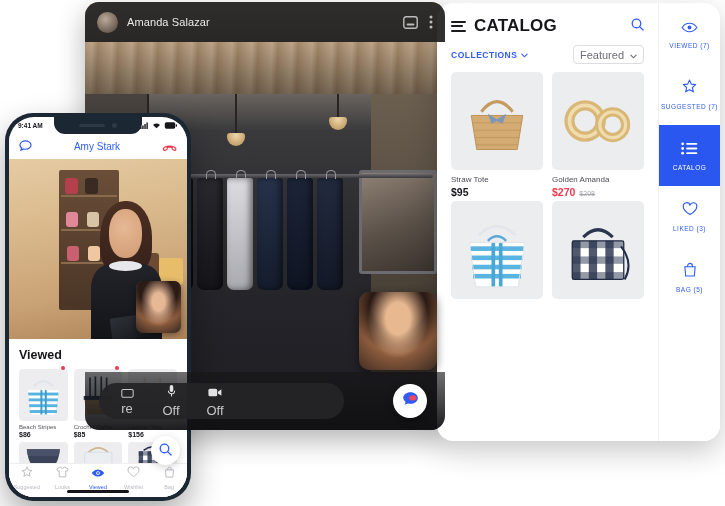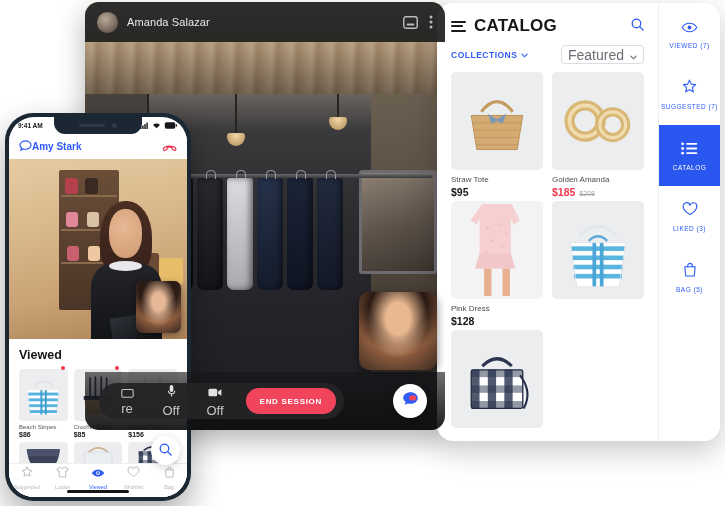--- a/index.html
+++ b/index.html
@@ -154,21 +154,21 @@
   #catalog-subbar {
     display: flex; align-items: center; padding: 9px 14px 8px 14px;
   }
   #collections-btn {
     display: flex; align-items: center; gap: 4px;
     color: #2f5cf5; font-size: 8.5px; font-weight: 700; letter-spacing: .5px;
   }
   #sort-select {
     margin-left: auto; border: 1px solid #dcdce2; border-radius: 4px;
     height: 19px; padding: 0 6px; display: flex; align-items: center; gap: 6px;
-    color: #6d6d75; font-size: 14px; background: #fff;
+    color: #6d6d75; font-size: 11px; background: #fff;
   }
   #grid {
     padding: 0 14px; display: grid; grid-template-columns: 1fr 1fr;
     column-gap: 9px; row-gap: 3px;
   }
   .card { }
   .card-img {
     width: 100%; height: 98px; border-radius: 5px; background: #ecedef;
     position: relative; overflow: hidden;
   }
@@ -215,21 +215,21 @@
   #statusbar {
     height: 17px; display: flex; align-items: center; padding: 0 9px;
     font-size: 6.5px; color: #17171c; font-weight: 700; position: relative; z-index: 8;
   }
   #status-right { margin-left: auto; display: flex; align-items: center; gap: 3px; }
   #phone-header {
     height: 25px; display: flex; align-items: center; padding: 0 10px;
     background: #fff; position: relative; z-index: 8;
   }
   #phone-caller {
-    flex: 1; color: #2f5cf5; font-size: 10px; font-weight: 700;
+    flex: 1; text-align: center; color: #2f5cf5; font-size: 10px; font-weight: 400;
   }
   #phone-video {
     position: relative; height: 180px;
     background: linear-gradient(170deg,#e6cba3 0%,#d9b98c 35%,#c9a275 70%,#ad8257 100%);
     overflow: hidden;
   }
   #store-wall{
     position:absolute; left: 28%; top:6%; width: 34%; height: 78%;
     background: linear-gradient(180deg,#6a4e38,#4a3526);
     border-radius: 2px;
@@ -377,21 +377,20 @@
         </div>
         <div class="ctl">
           <span>
             <svg width="14" height="11" viewBox="0 0 16 12">
               <rect x="0.5" y="1.6" width="10" height="8.8" rx="1.8" fill="#e2e2e4"></rect>
               <path d="M11.3 5 15.3 2.3v7.4L11.3 7z" fill="#e2e2e4"></path>
             </svg>
           </span>
           <span class="ctl-label">Off</span>
         </div>
-        <button id="end-session">END SESSION</button>
       </div>
       <div id="chat-fab">
         <span>
           <svg width="17" height="16" viewBox="0 0 18 17">
             <path d="M9 1.2c4.3 0 7.8 2.7 7.8 6.2S13.3 13.6 9 13.6c-.9 0-1.8-.1-2.6-.4l-3.7 1.5 1.1-3A5.9 5.9 0 0 1 1.2 7.4C1.2 3.9 4.7 1.2 9 1.2z" fill="#2f5cf5"></path>
             <path d="M11.4 4.6c2.1 0 3.9 1.2 3.9 2.8s-1.8 2.8-3.9 2.8-3.9-1.2-3.9-2.8 1.8-2.8 3.9-2.8z" fill="#f1455e"></path>
           </svg>
         </span>
       </div>
     </div>
@@ -462,46 +461,25 @@
           <div class="card-img">
             <svg viewBox="0 0 100 100" width="100%" height="100%">
               <circle cx="36" cy="50" r="17" fill="none" stroke="#d9b877" stroke-width="11"></circle>
               <circle cx="36" cy="50" r="17" fill="none" stroke="#f0dcae" stroke-width="4"></circle>
               <circle cx="66" cy="54" r="14" fill="none" stroke="#d9b877" stroke-width="10"></circle>
               <circle cx="66" cy="54" r="14" fill="none" stroke="#f0dcae" stroke-width="3.5"></circle>
             </svg>
           </div>
           <div class="card-name">Golden Amanda</div>
           <div class="card-price-row">
-            <span class="card-price sale">$185</span>
+            <span class="card-price sale">$270</span>
             <span class="card-was">$208</span>
           </div>
         </div>
 
-        <div class="card">
-          <div class="card-img" style="background:#f3f3f5;">
-            <svg viewBox="0 0 100 100" width="100%" height="100%">
-              <path d="M34 0h32l9 18-7 4-3-6v40H31V16l-3 6-7-4z" fill="#f6cfd1"></path>
-              <path d="M31 54h34l5 16H26z" fill="#f3c6c9"></path>
-              <path d="M36 70h8v30h-8zM56 70h8v30h-8z" fill="#e8b08e"></path>
-              <g fill="#eab9bc" opacity="0.8">
-                <circle cx="40" cy="26" r="1.4"></circle>
-                  <circle cx="52" cy="22" r="1.4"></circle>
-                <circle cx="60" cy="32" r="1.4"></circle>
-                  <circle cx="44" cy="40" r="1.4"></circle>
-                <circle cx="56" cy="46" r="1.4"></circle>
-                  <circle cx="38" cy="52" r="1.4"></circle>
-              </g>
-            </svg>
-          </div>
-          <div class="card-name">Pink Dress</div>
-          <div class="card-price-row">
-            <span class="card-price">$128</span>
-          </div>
-        </div>
 
         <div class="card">
           <div class="card-img">
             <svg viewBox="0 0 100 100" width="100%" height="100%">
               <path d="M30 34q20-20 40 0" fill="none" stroke="#e2e6ea" stroke-width="3"></path>
               <path d="M40 40q10-10 20 0" fill="none" stroke="#5aa9d8" stroke-width="2.6"></path>
               <path d="M20 42h60l-7 48H27z" fill="#ffffff"></path>
               <g fill="#5ab4e0">
                 <rect x="21" y="46" width="58" height="5"></rect>
                   <rect x="22" y="56" width="56" height="5"></rect>

